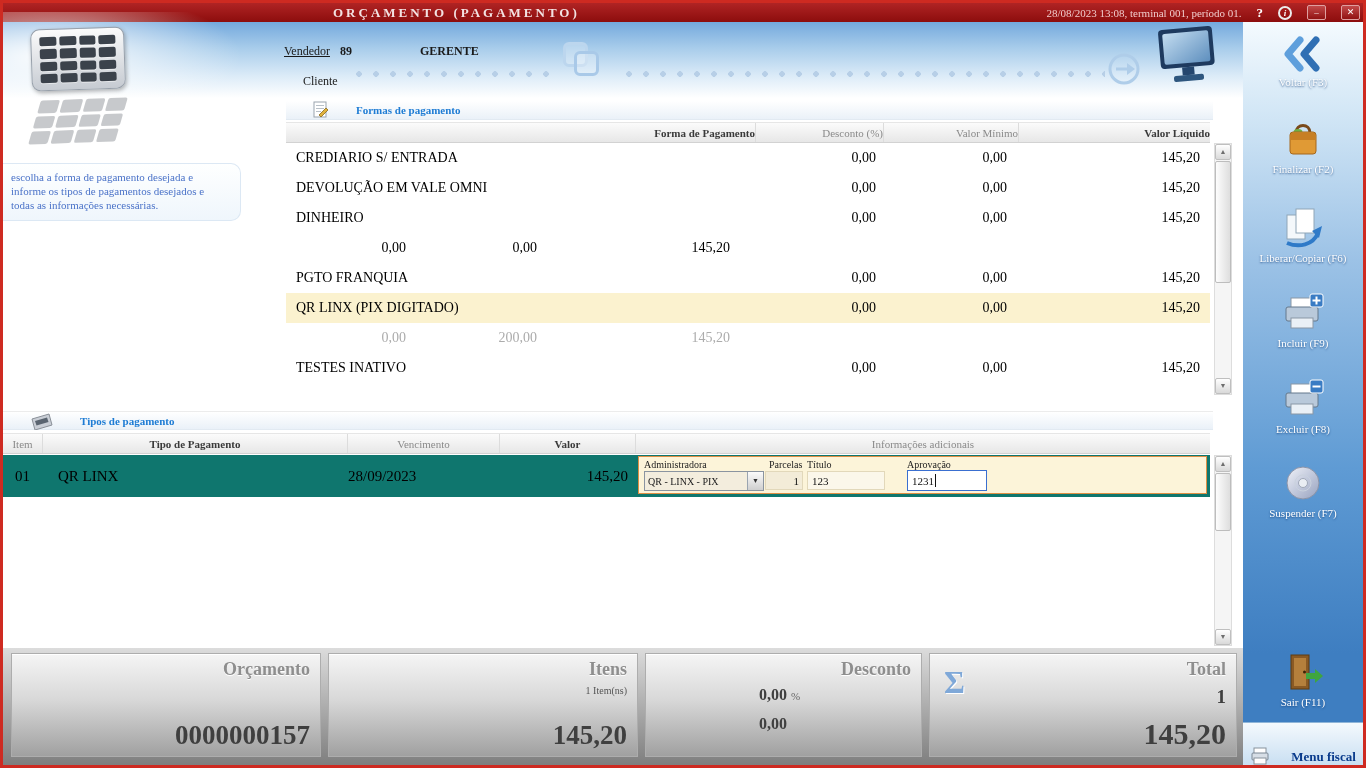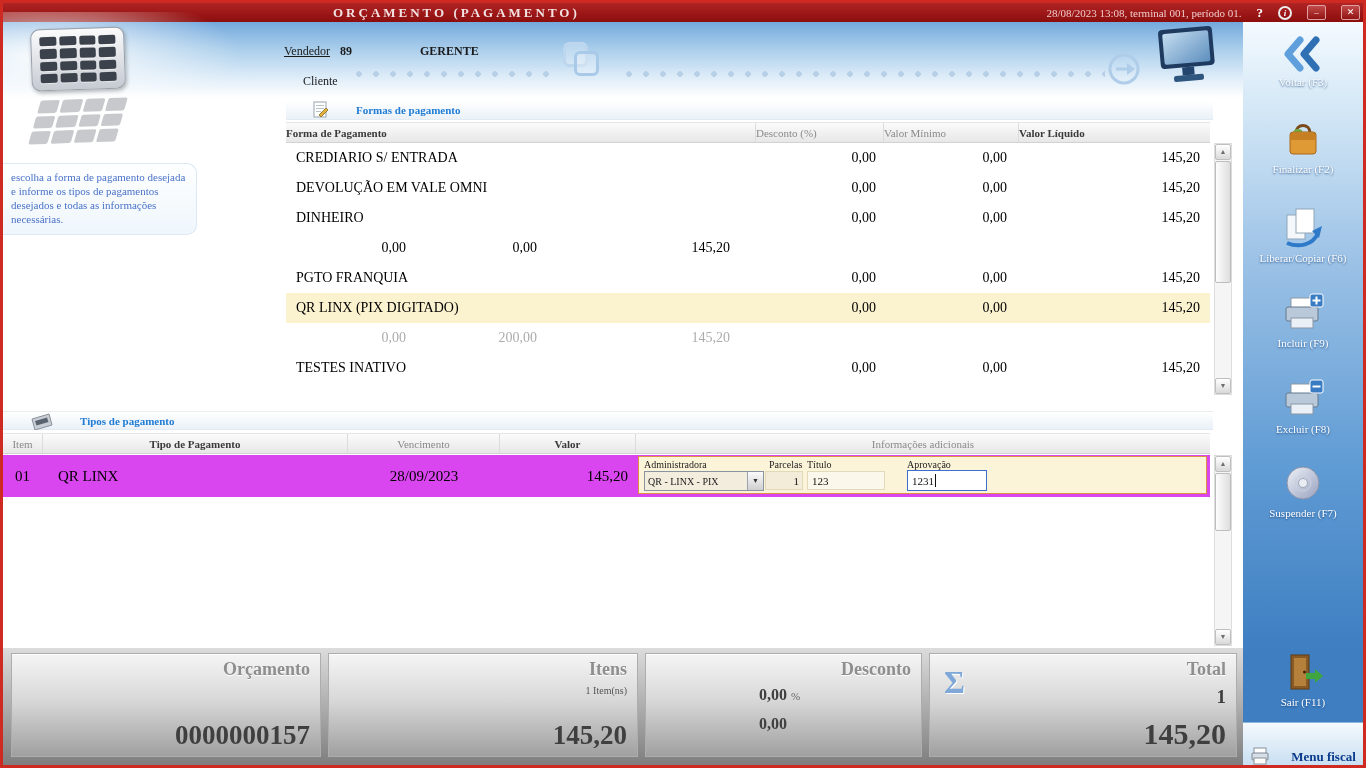--- a/index.html
+++ b/index.html
@@ -32,21 +32,21 @@
 .dots1{left:352px;top:48px;width:205px}
 .dots2{left:622px;top:48px;width:480px}
 .sq-icon{position:absolute;left:560px;top:20px;width:44px;height:42px}
 .sq{position:absolute;width:25px;height:25px;border:3px solid #BCD6EE;border-radius:6px;background:rgba(255,255,255,.25)}
 .sq2{left:11px;top:9px;border-color:#A9C9E8}
 .arrow-icon{position:absolute;left:1104px;top:30px}
 .monitor{position:absolute;left:1152px;top:4px;transform:rotate(-5deg)}
 
 
 .content-bg{position:absolute;left:0;top:95px;width:1240px;height:550px;background:#fff}
-.instructions{position:absolute;left:0;top:160px;width:194px;padding:6px 10px 8px 8px;font-size:11px;line-height:14px;color:#4A72C8;background:linear-gradient(#FEFFFF,#EFF6FC);border:1px solid #DCE8F4;border-left:none;border-radius:0 10px 10px 0}
+.instructions{position:absolute;left:0;top:160px;width:238px;padding:6px 10px 8px 8px;font-size:11px;line-height:14px;color:#4A72C8;background:linear-gradient(#FEFFFF,#EFF6FC);border:1px solid #DCE8F4;border-left:none;border-radius:0 10px 10px 0}
 
 
 .sec-bar{position:absolute;height:19px;display:flex;align-items:center;background:linear-gradient(180deg,#FFFFFF,#EAF1F8);border-bottom:1px solid #E2EAF2}
 .sec-formas{left:283px;top:98px;width:927px}
 .sec-tipos{left:0;top:408px;width:1210px;border-top:1px solid #ECECEC}
 .sec-title{font-size:11px;font-weight:bold;color:#1E7CD4;margin-left:26px;white-space:nowrap}
 .sec-ico{margin-left:27px;flex:0 0 auto}
 
 
 .formas-table{position:absolute;left:283px;top:119px;width:924px}
@@ -54,43 +54,43 @@
 .ft-head>div{height:100%;line-height:20px;border-right:1px solid #DCDCDC;text-align:center}
 .ft-head>div:last-child{border-right:none}
 .ft-head .b{color:#3A3A3A;font-weight:bold}
 .ft-row{display:flex;height:30px;align-items:center;font-size:14px;color:#000;background:#fff;cursor:pointer}
 .ft-row.selected{background:#FBF2CF}
 .ft-row.disabled{color:#ACACAC}
 .fc1{width:470px;padding-left:10px;text-align:left}
 .fc2{width:128px;text-align:right;padding-right:8px}
 .fc3{width:135px;text-align:right;padding-right:12px}
 .fc4{width:191px;text-align:right;padding-right:10px}
-.ft-head .fc1,.ft-head .fc2,.ft-head .fc3,.ft-head .fc4{padding:0;text-align:left}
+.ft-head .fc1,.ft-head .fc2,.ft-head .fc3,.ft-head .fc4{padding:0;text-align:right}
 
 
 .sb{position:absolute;width:18px;background:#F5F5F5;border:1px solid #DDDDDD}
 .sb-formas{left:1211px;top:140px;height:252px}
 .sb-tipos{left:1211px;top:452px;height:191px}
 .sb-btn{position:absolute;left:0;width:16px;height:16px;background:linear-gradient(#FFFFFF,#D9D9D9);border:1px solid #BFBFBF;border-radius:2px;color:#6E6E6E;font-size:7px;line-height:14px;text-align:center;cursor:pointer}
 .sb-up{top:0}
 .sb-down{bottom:0}
 .sb-thumb{position:absolute;left:0;width:16px;background:linear-gradient(90deg,#FDFDFD,#DEDEDE);border:1px solid #BDBDBD;border-radius:2px;cursor:grab}
 .sb-formas .sb-thumb{top:17px;height:122px}
 .sb-tipos .sb-thumb{top:17px;height:58px}
 
 
 .tipos-head{position:absolute;left:0;top:430px;width:1207px;height:21px;display:flex;align-items:center;background:linear-gradient(#FBFBFB,#E7E7E7);border-top:1px solid #E6E6E6;border-bottom:1px solid #D2D2D2;font-size:11px;color:#8A8A8A}
 .tipos-head>div{height:100%;line-height:20px;border-right:1px solid #DCDCDC;text-align:center}
 .tipos-head>div:last-child{border-right:none}
 .tipos-head .b{color:#3A3A3A;font-weight:bold}
 .tc1{width:40px}.tc2{width:305px}.tc3{width:152px}.tc4{width:136px}.tc5{width:574px}
-.tipos-row{position:absolute;left:0;top:452px;width:1207px;height:42px;background:#d946ef;display:flex;align-items:center;font-size:15px;color:#000;cursor:pointer}
+.tipos-row{position:absolute;left:0;top:452px;width:1207px;height:42px;background:#0f766e;display:flex;align-items:center;font-size:15px;color:#000;cursor:pointer}
 .trc-item{width:40px;padding-left:12px}
 .trc-tipo{width:305px;padding-left:15px}
-.trc-venc{width:152px;text-align:center}
+.trc-venc{width:152px;}
 .trc-valor{width:136px;text-align:right;padding-right:8px}
 .trc-info{width:574px;height:100%;position:relative}
 .adic{position:absolute;left:2px;top:1px;right:3px;bottom:3px;border:1px solid #DE8F44;background:#FCF4D9}
 .fldlabel{position:absolute;top:2px;font-size:10px;color:#222;white-space:nowrap}
 .lab-admin{left:5px}.lab-parc{left:130px}.lab-tit{left:168px}.lab-apr{left:268px}
 .combo{position:absolute;left:5px;top:14px;width:120px;height:20px;border:1px solid #8A94A0;background:#F3EDDD;display:flex;align-items:center;cursor:pointer}
 .combo-text{flex:1;font-size:10px;padding-left:3px;color:#222;white-space:nowrap;overflow:hidden}
 .combo-btn{width:16px;height:100%;background:linear-gradient(#FBFBFB,#CFCFCF);border-left:1px solid #9AA4B0;font-size:7px;color:#333;display:flex;align-items:center;justify-content:center;cursor:pointer}
 .fld{position:absolute;top:14px;height:19px;font-size:11px;display:flex;align-items:center;color:#111}
 .fld-parcelas{left:126px;width:38px;background:#F3ECD8;border:1px solid #E2D8BA;justify-content:flex-end;padding-right:3px}

